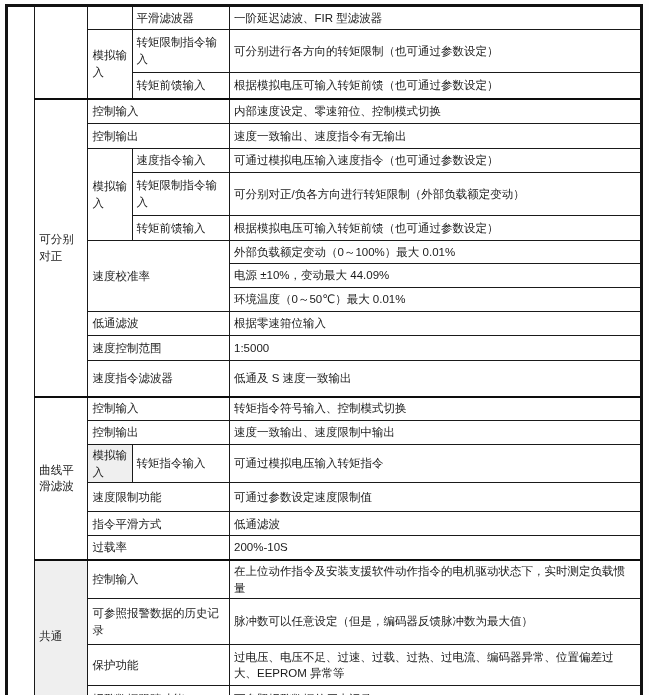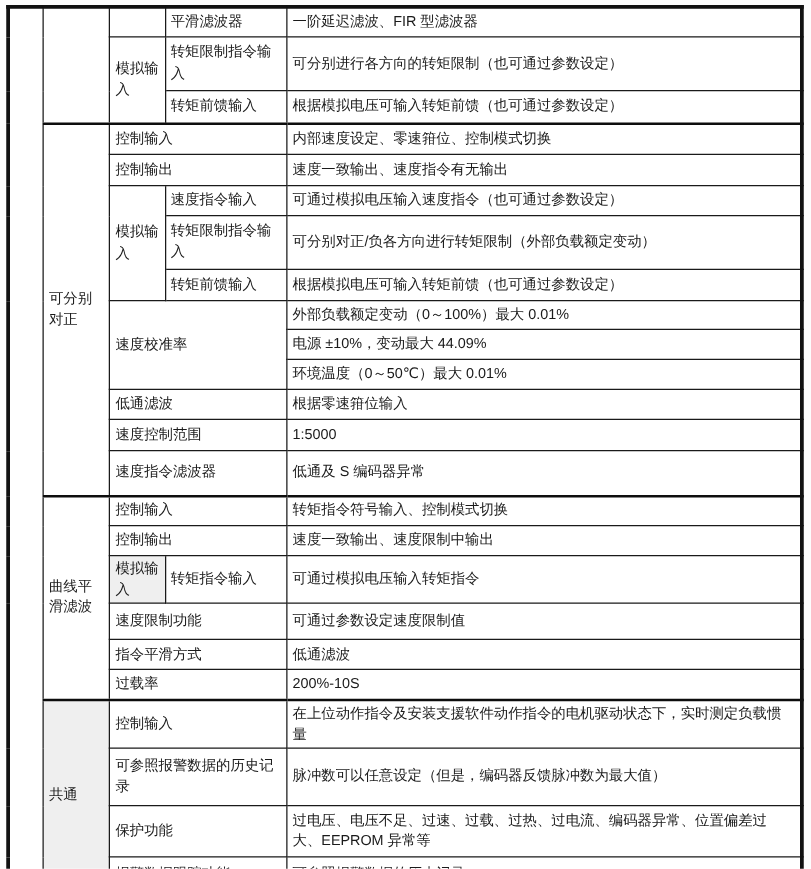--- a/index.html
+++ b/index.html
@@ -109,21 +109,21 @@
     <tr style="height:24px">
       <td colspan="2">低通滤波</td>
       <td class="val">根据零速箝位输入</td>
     </tr>
     <tr style="height:25px">
       <td colspan="2">速度控制范围</td>
       <td class="val">1:5000</td>
     </tr>
     <tr style="height:36px">
       <td colspan="2">速度指令滤波器</td>
-      <td class="val">低通及 S 编码器异常</td>
+      <td class="val">低通及 S 速度一致输出</td>
     </tr>
 
     <tr class="sec" style="height:24px">
       <td class="mode" rowspan="6">曲线平滑滤波</td>
       <td colspan="2">控制输入</td>
       <td class="val">转矩指令符号输入、控制模式切换</td>
     </tr>
     <tr style="height:24px">
       <td colspan="2">控制输出</td>
       <td class="val">速度一致输出、速度限制中输出</td>

